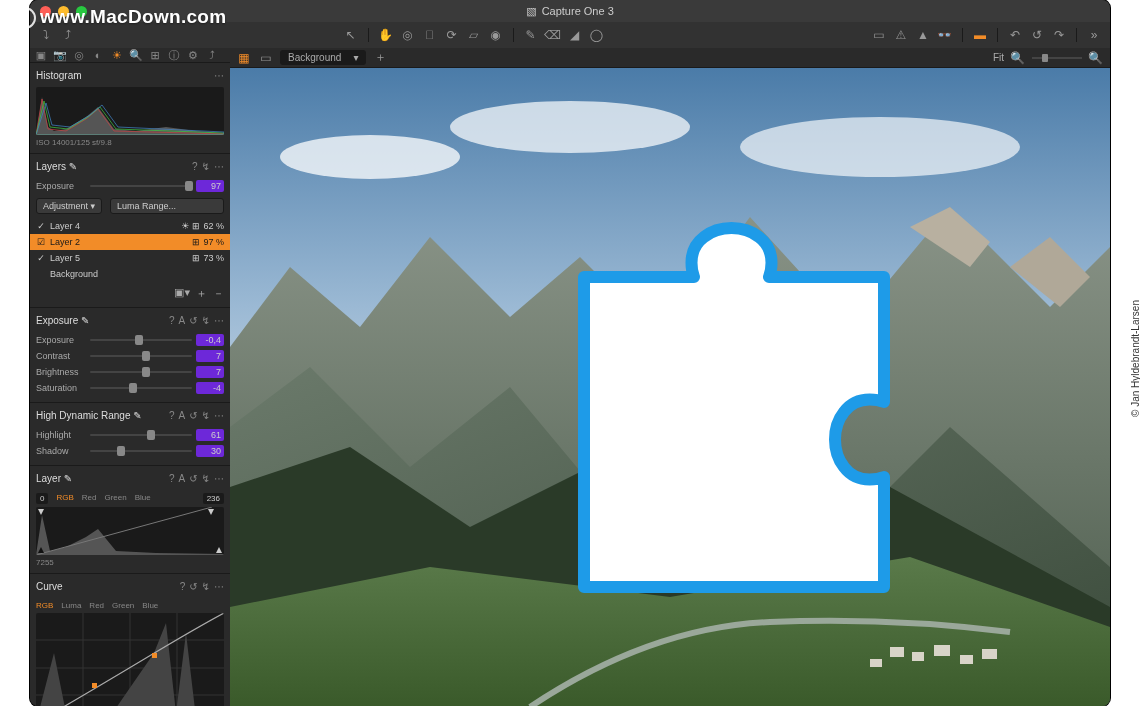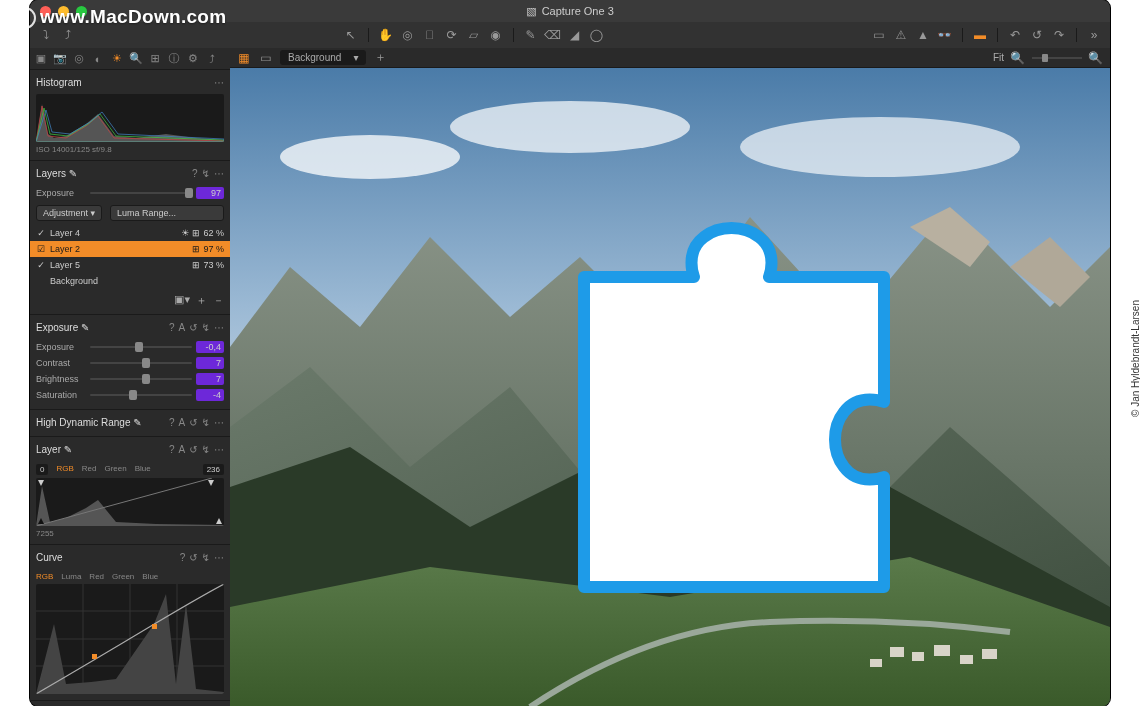--- a/index.html
+++ b/index.html
@@ -253,20 +253,36 @@
         <div class="phead">
           <span class="pname"><span>High Dynamic Range</span> <span>✎</span></span>
           <span class="pacts">
               <span>?</span> 
               <span>A</span> 
               <span>↺</span> 
               <span>↯</span> 
               <span>⋯</span>
             </span>
         </div>
+        <div class="pbody" id="hdr-rows">
+            <div class="sliderrow">
+              <span class="lab">Highlight</span>
+              <div class="track">
+                <div class="thumb" style="left:60%"></div>
+              </div>
+              <span class="val">61</span>
+            </div>
+            <div class="sliderrow">
+              <span class="lab">Shadow</span>
+              <div class="track">
+                <div class="thumb" style="left:30%"></div>
+              </div>
+              <span class="val">30</span>
+            </div>
+          </div>
       </div>
 
       <div class="panel">
         <div class="phead">
           <span class="pname"><span>Layer</span> <span>✎</span></span>
           <span class="pacts">
               <span>?</span> 
               <span>A</span> 
               <span>↺</span> 
               <span>↯</span> 

